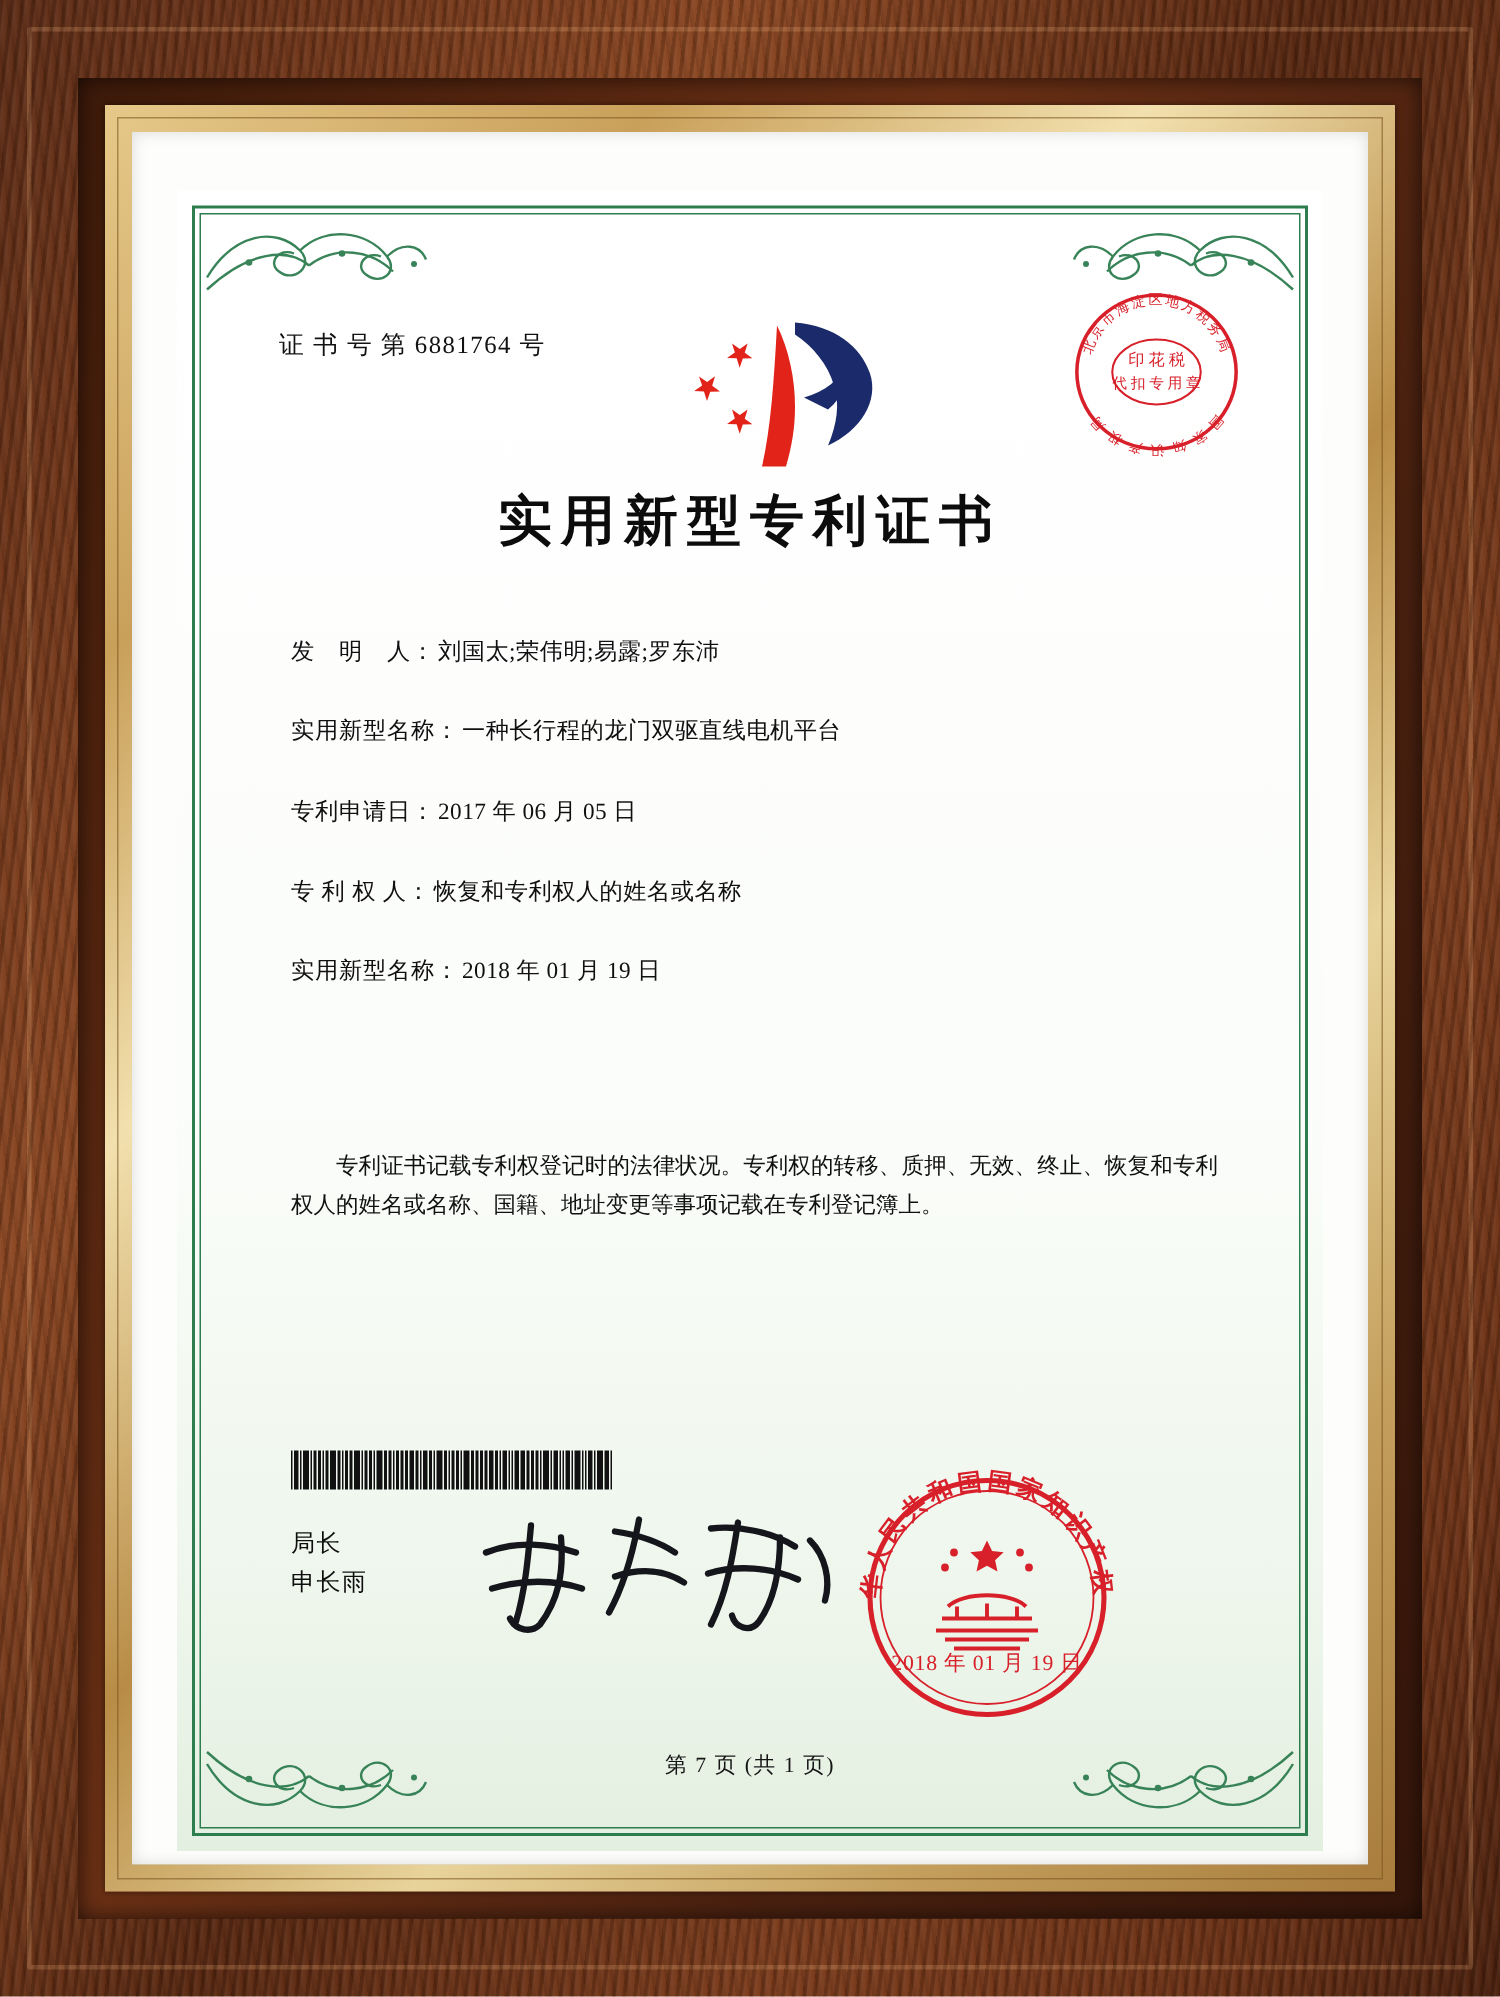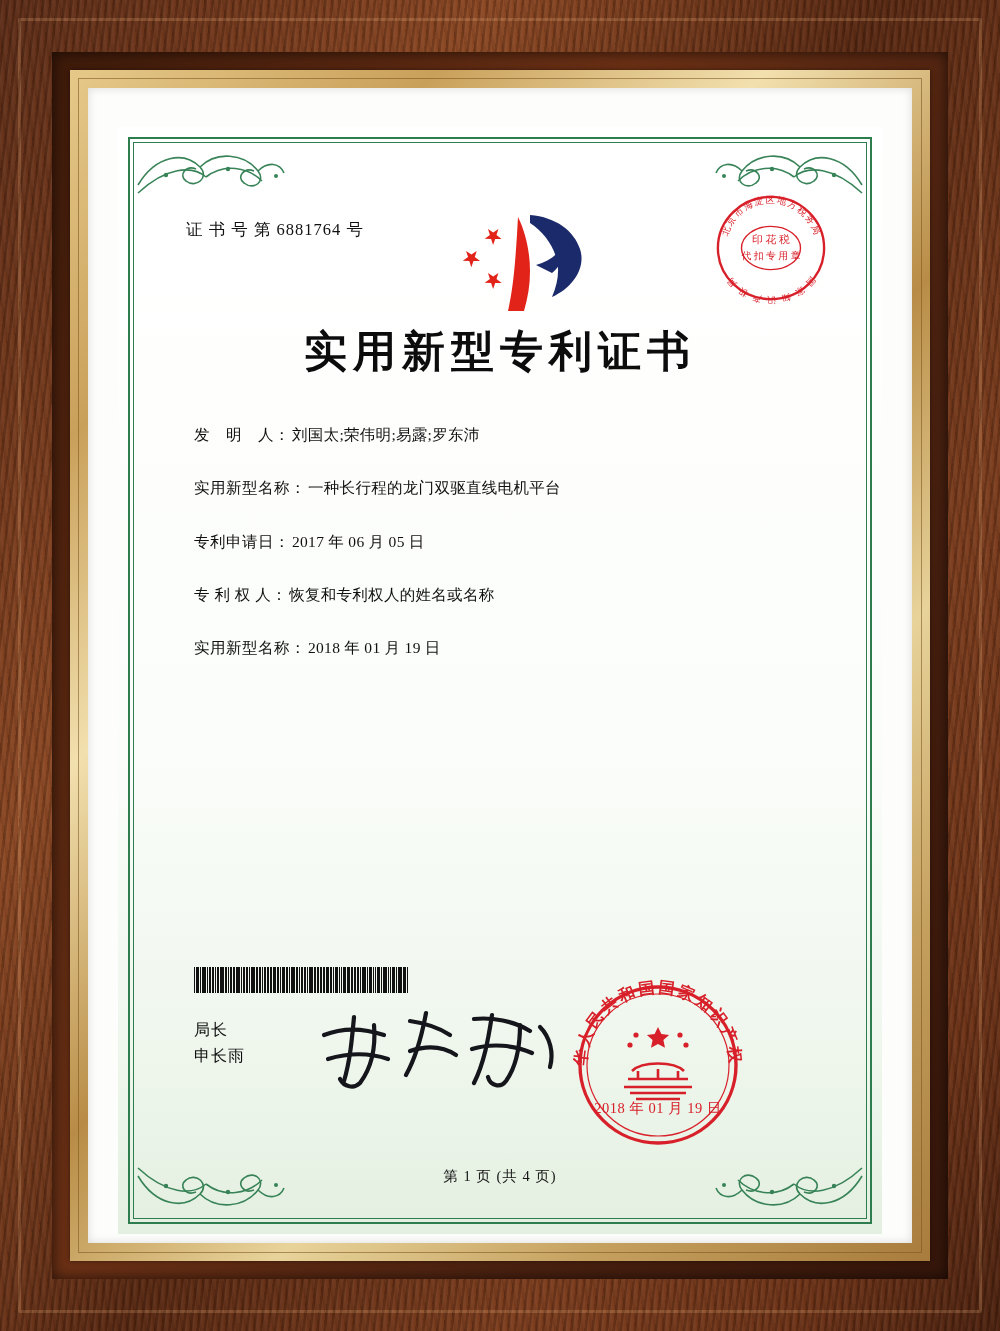--- a/index.html
+++ b/index.html
@@ -115,21 +115,21 @@
   }
   .stamp-tax {
     position: absolute;
     right: 52px; top: 62px;
     width: 118px; height: 118px;
   }
   .title {
     position: absolute;
     left: 0; right: 0; top: 196px;
     text-align: center;
-    font-size: 43px;
+    font-size: 36px;
     font-weight: bold;
     letter-spacing: 6px;
     color: #0c0c0c;
     font-family: "Liberation Serif", "DejaVu Serif", serif;
   }
 
   
   .fields {
     position: absolute;
     left: 76px; top: 296px;
@@ -344,20 +344,21 @@
       <span class="field-label">专 利 权 人：</span>
       <span class="field-value">恢复和专利权人的姓名或名称</span>
     </div>
     <div class="field-row">
       <span class="field-label">实用新型名称：</span>
       <span class="field-value">2018 年 01 月 19 日</span>
     </div>
   </div>
 
   <div class="body-text">
+    <p>专利证书记载专利权登记时的法律状况。专利权的转移、质押、无效、终止、恢复和专利权人的姓名或名称、国籍、地址变更等事项记载在专利登记簿上。</p>
   </div>
 
   <div class="barcode" id="barcode">
       <i style="width: 1.6px;"></i>
       <i style="width: 3.2px;"></i>
       <i style="width: 1.6px;"></i>
       <i style="width: 4.8px;"></i>
       <i style="width: 1.6px;"></i>
       <i style="width: 1.6px;"></i>
       <i style="width: 3.2px;"></i>
@@ -470,14 +471,14 @@
     <g fill="#d8202a">
       <path d="M90 52 l3.4 7 7.7.9-5.7 5.2 1.6 7.6-7-3.8-7 3.8 1.6-7.6-5.7-5.2 7.7-.9z"></path>
       <circle cx="68" cy="60" r="2.6"></circle>
       <circle cx="62" cy="70" r="2.6"></circle>
       <circle cx="112" cy="60" r="2.6"></circle>
       <circle cx="118" cy="70" r="2.6"></circle>
     </g>
   </svg>
   <div class="stamp-date">2018 年 01 月 19 日</div>
 
-  <div class="page-foot">第 1 页 (共 4 页)</div>
+  <div class="page-foot">第 7 页 (共 1 页)</div>
 </div>
 
 </body></html>

